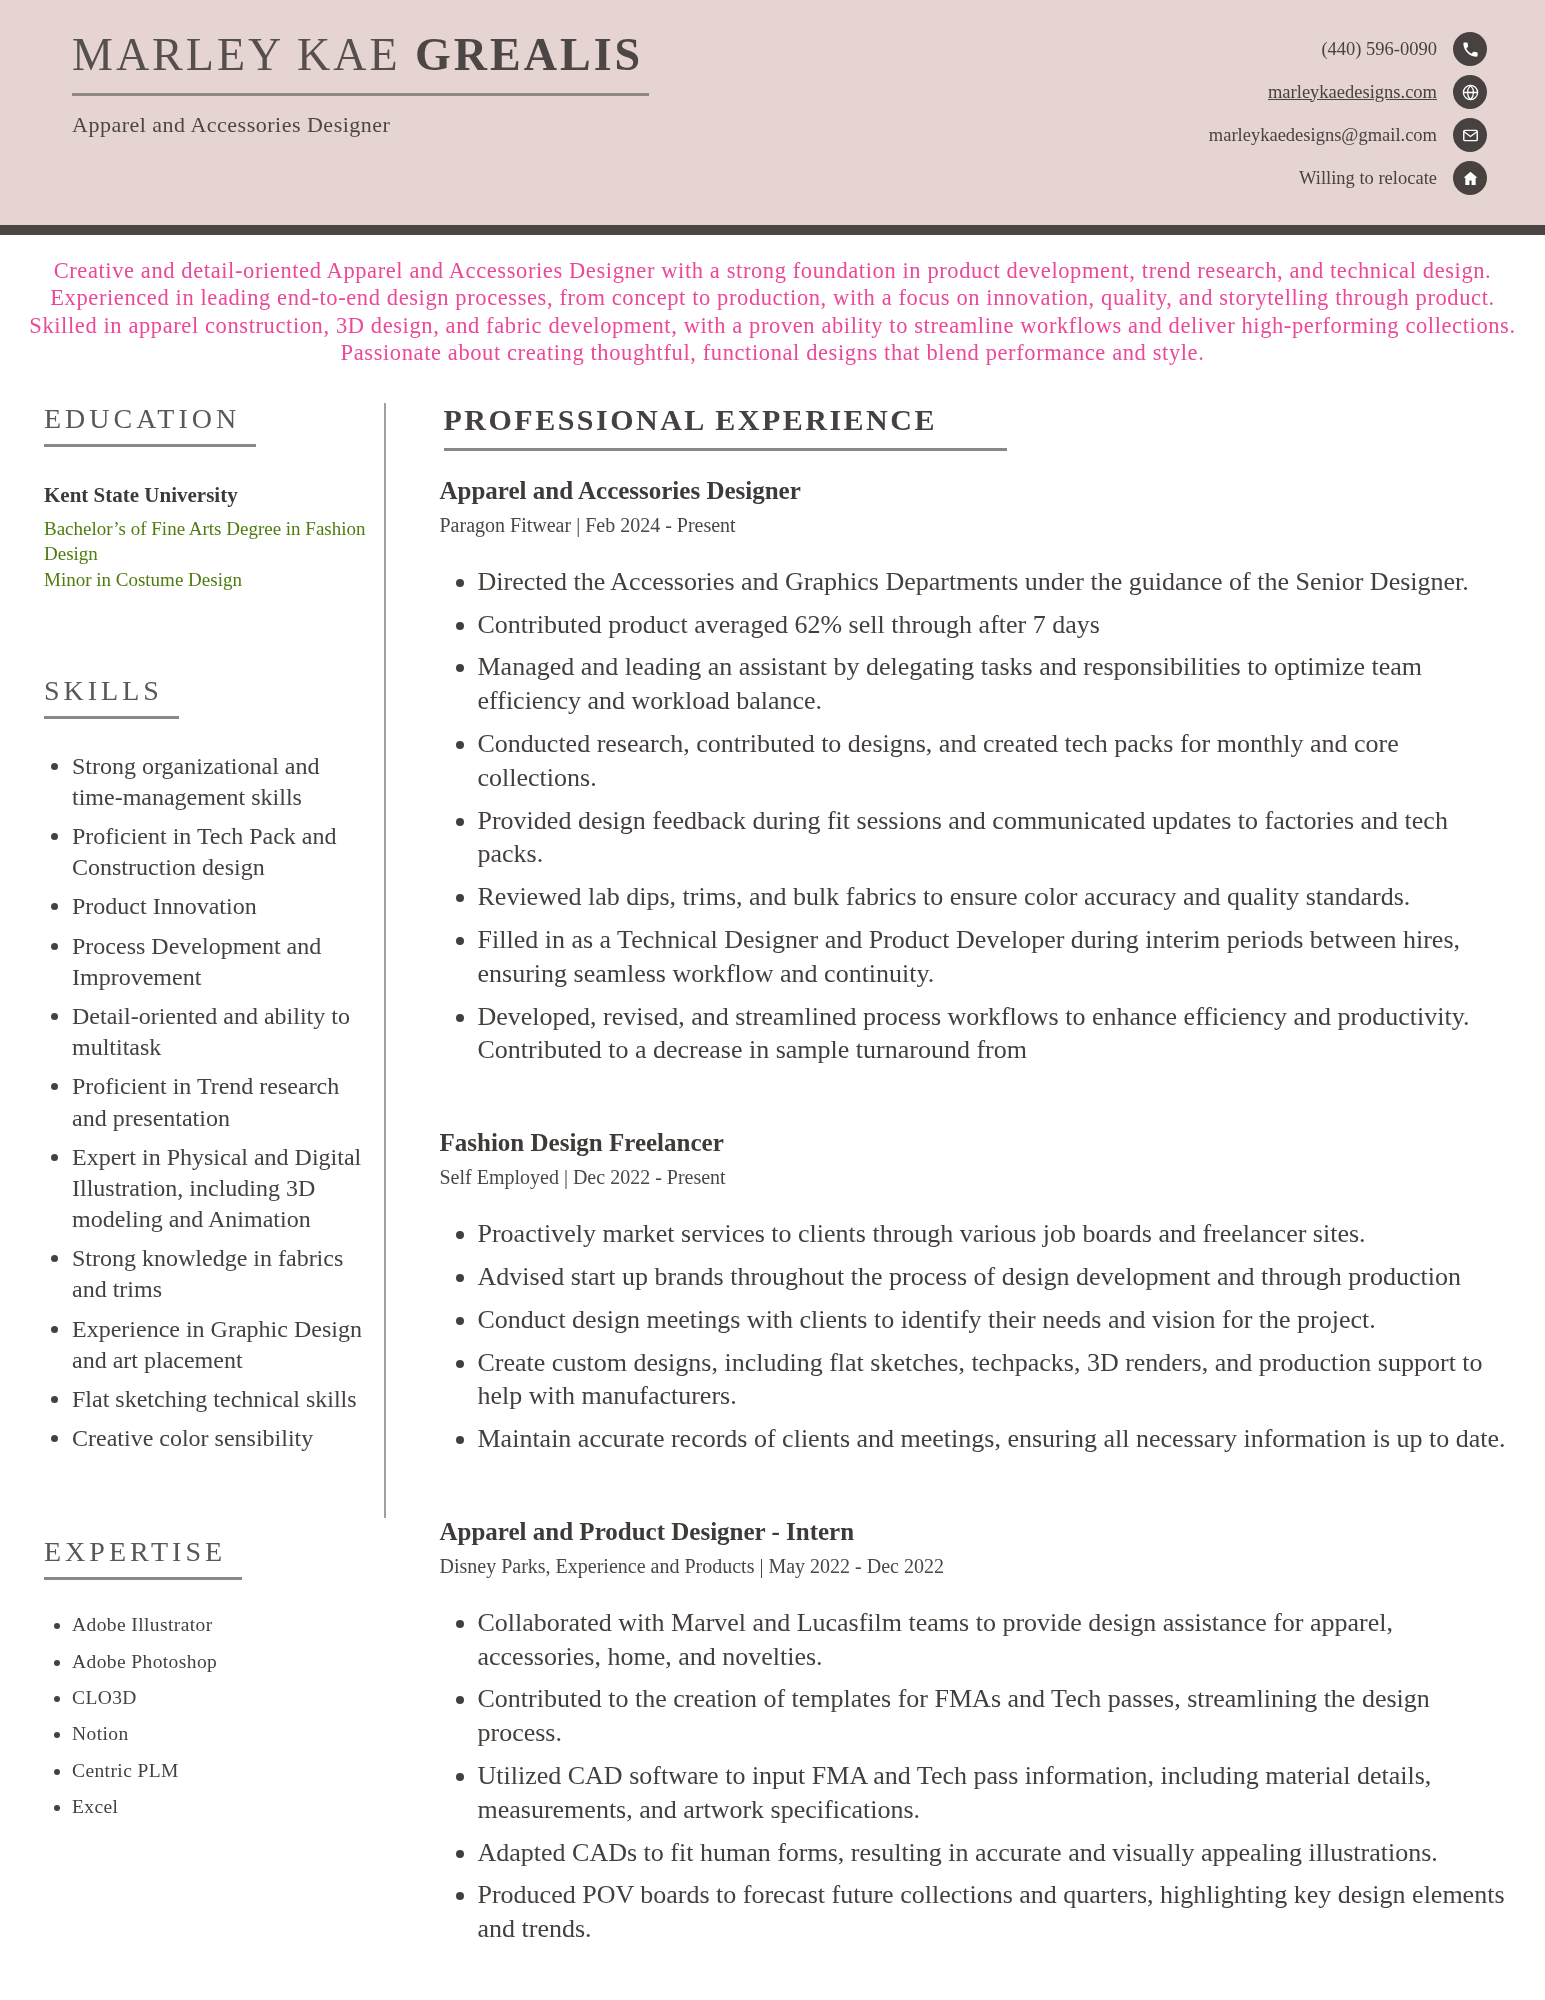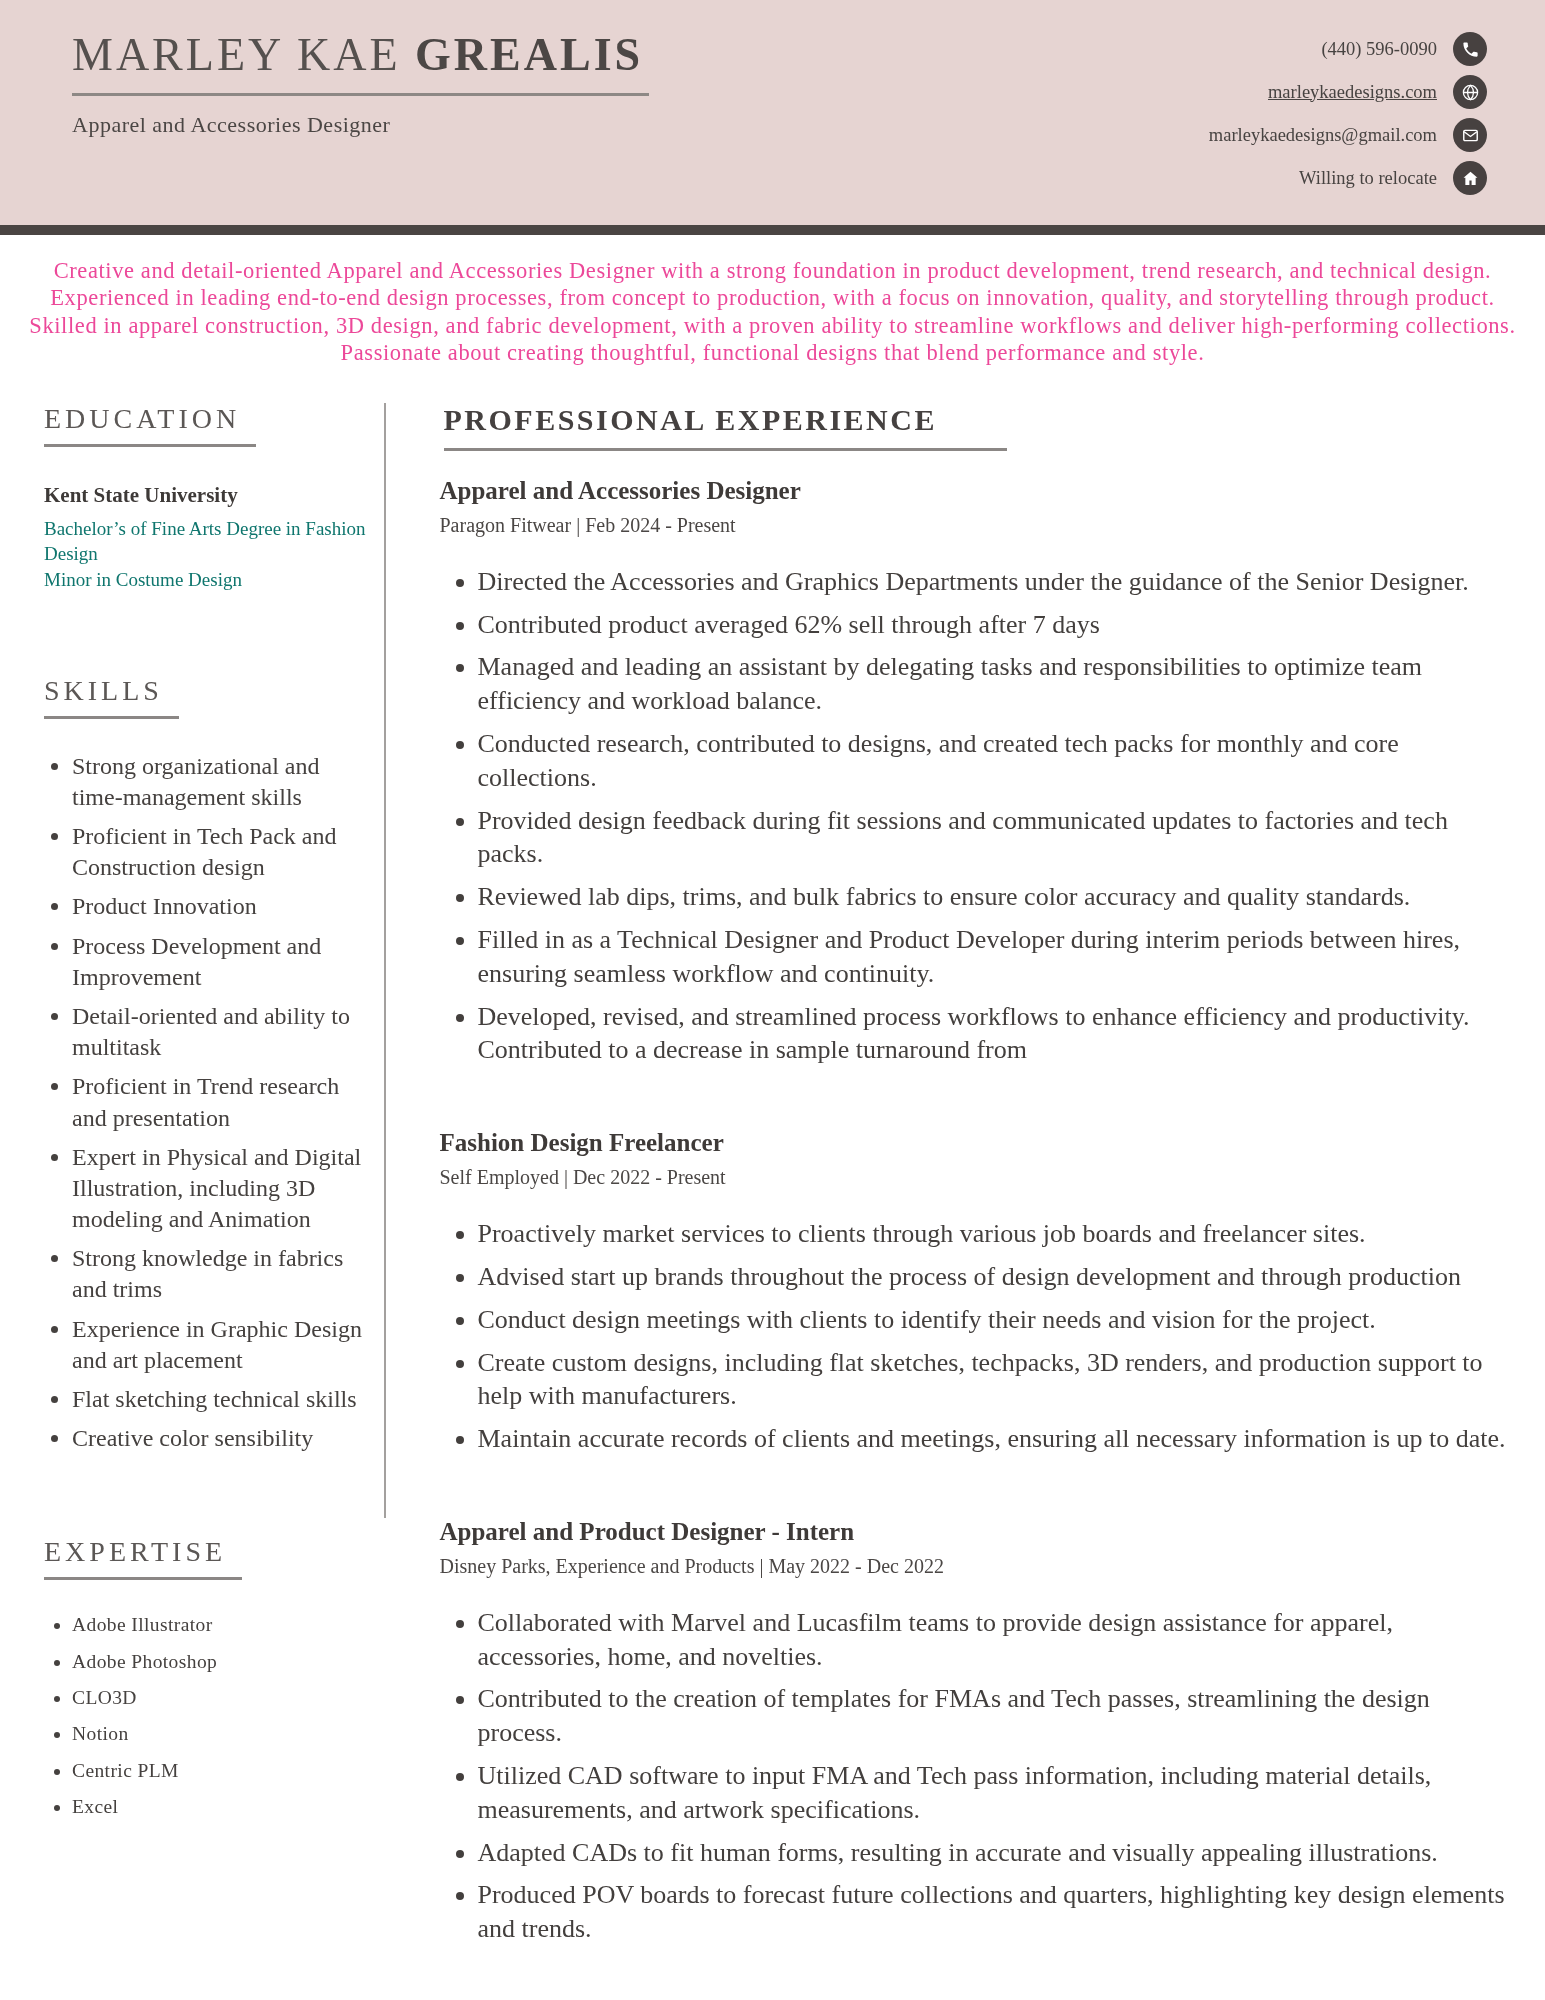--- a/index.html
+++ b/index.html
@@ -75,21 +75,21 @@
     letter-spacing: 4px;
     color: #5b5755;
     display: inline-block;
     border-bottom: 3px solid #8b8785;
     padding: 0 16px 9px 0;
     margin: 0 0 32px 0;
   }
   .side-section { margin-bottom: 82px; }
   .side-section:last-child { margin-bottom: 0; }
   .school { font-size: 21px; font-weight: 700; color: #3e3a38; margin: 4px 0 8px 0; }
-  .edu-line { font-size: 19px; line-height: 1.35; color: #0f766e; }
+  .edu-line { font-size: 19px; line-height: 1.35; color: #4d7c0f; }
 
   .side-list { margin: 0; padding-left: 28px; }
   .side-list li { font-size: 24px; line-height: 1.3; margin-bottom: 8px; color: #45413f; }
   .expertise-list li { font-size: 19.5px; margin-bottom: 11px; letter-spacing: 0.4px; }
 
   .main-heading {
     font-size: 30px;
     font-weight: 700;
     letter-spacing: 2.5px;
     color: #454140;

